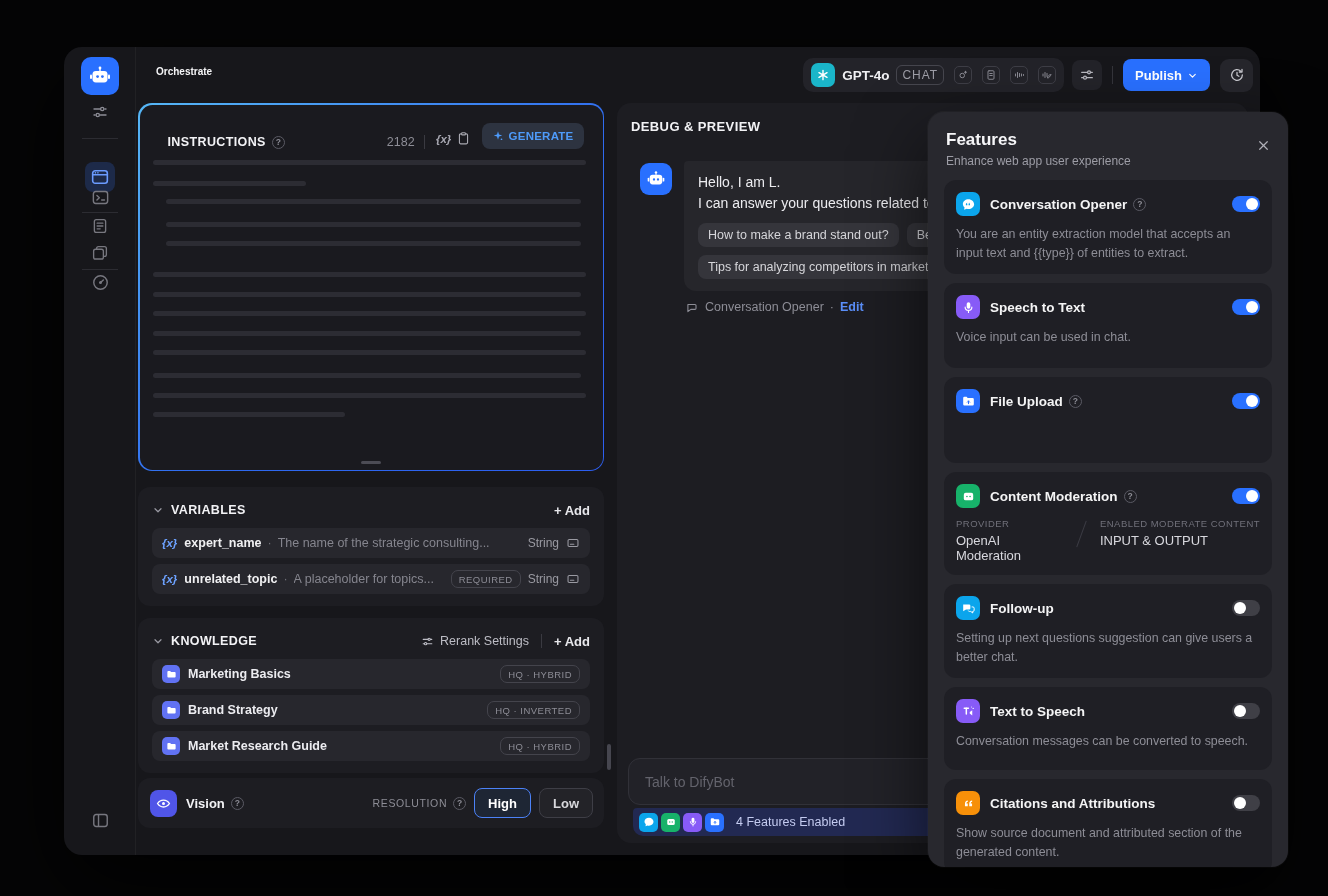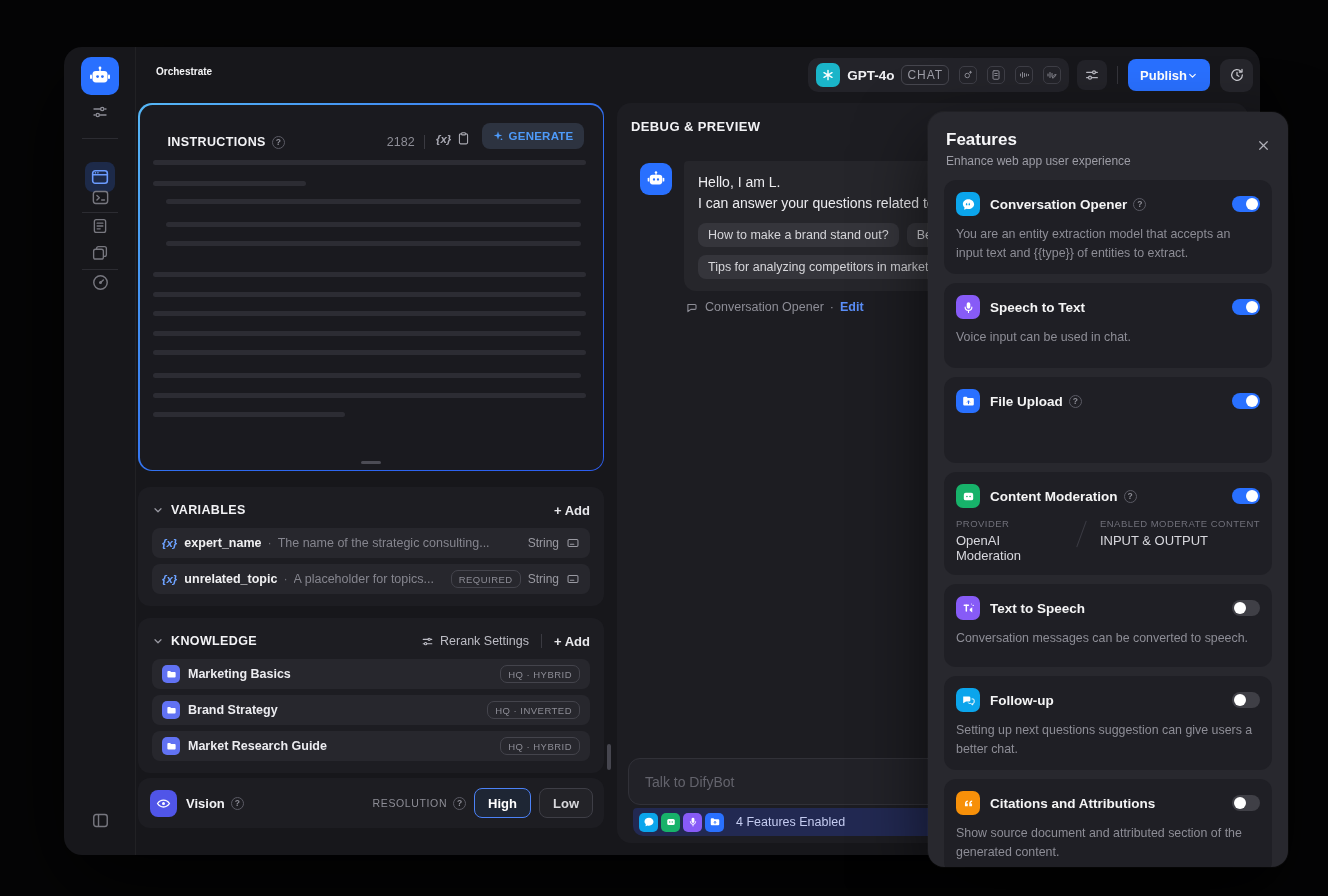--- a/index.html
+++ b/index.html
@@ -20,21 +20,21 @@
   
   .hd-title{position:absolute;left:92px;top:19px;font-size:10px;font-weight:700;color:#f5f5f7}
   .hd-right{position:absolute;right:7px;top:11px;display:flex;align-items:center}
   .model-pill{display:flex;align-items:center;gap:7px;background:#232329;border-radius:10px;padding:5px 8px;height:34px}
   .openai-sq{width:24px;height:24px;border-radius:7px;display:flex;align-items:center;justify-content:center}
   .model-name{font-size:13.5px;font-weight:700;color:#f0f0f3}
   .mode-badge{font-size:12px;letter-spacing:.08em;color:#9d9da6;border:1px solid #46464e;border-radius:6px;padding:2px 5px}
   .cap{width:18px;height:18px;border:1px solid #3e3e46;border-radius:5px;display:flex;align-items:center;justify-content:center;margin-left:3px}
   .tune-btn{width:30px;height:30px;border-radius:8px;background:#232329;display:flex;align-items:center;justify-content:center;margin-left:8px}
   .hd-div{width:1px;height:18px;background:#34343a;margin:0 10px}
-  .publish{display:flex;align-items:center;background:#2970ff;color:#fff;font-size:13px;font-weight:700;border-radius:8px;padding:0 12px;height:32px}
+  .publish{display:flex;align-items:center;gap:5px;background:#2970ff;color:#fff;font-size:13px;font-weight:700;border-radius:8px;padding:0 12px;height:32px}
   .hist-btn{width:33px;height:33px;border-radius:9px;background:#26262c;display:flex;align-items:center;justify-content:center;margin-left:10px}
 
   
   .instructions{position:absolute;left:74px;top:56px;width:466px;height:368px;border-radius:14px;padding:1.5px;background:linear-gradient(140deg,#56b7f6,#2f6bef 55%,#2c5ef0)}
   .ins-body{position:relative;width:100%;height:100%;background:#1a1a1f;border-radius:12.5px;overflow:hidden}
   .ins-head{position:absolute;left:14px;right:0;top:0;height:44px;display:flex;align-items:flex-end;padding:0 19px 0 14px}
   .ins-title{font-size:12.5px;font-weight:700;letter-spacing:.03em;color:#f2f2f5}
   .help{width:13px;height:13px;border:1.2px solid #5a5a64;border-radius:50%;color:#8d8d96;font-size:8.5px;font-weight:700;display:flex;align-items:center;justify-content:center;margin-left:6px;flex:none}
   .ins-count{margin-left:auto;font-size:12.5px;color:#8d8d96}
   .vdiv{width:1px;height:14px;background:#3a3a41;margin:0 9px}
@@ -574,51 +574,51 @@
         <div class="fval">OpenAI Moderation</div>
       </span>
       <span class="fslash"></span>
       <span>
         <div class="flabel">ENABLED MODERATE CONTENT</div>
         <div class="fval">INPUT &amp; OUTPUT</div>
       </span>
     </div>
   </div>
 
+  <div class="fcard mh4">
+    <div class="fc-head">
+      <span class="fc-ic" style="background: rgb(11, 165, 236);">
+        <svg width="15" height="15" viewBox="0 0 24 24">
+            <path d="M3.5 5.5h9.5a2 2 0 0 1 2 2v4a2 2 0 0 1-2 2H8l-4.5 3z" fill="#fff"></path>
+            <path d="M17 9.5h2a2 2 0 0 1 2 2v3.2a2 2 0 0 1-2 2h-.5l.4 2.5-3.4-2.5h-2a2 2 0 0 1-1.9-1.4" fill="none" stroke="#fff" stroke-width="1.6" stroke-linejoin="round"></path>
+          </svg>
+      </span>
+      <span class="fc-title">Follow-up</span>
+      <span class="tgl"></span>
+    </div>
+    <div class="fc-desc">Setting up next questions suggestion can give users a better chat.</div>
+  </div>
+
   <div class="fcard mh5">
     <div class="fc-head">
       <span class="fc-ic" style="background: rgb(135, 91, 247);">
         <svg width="15" height="15" viewBox="0 0 24 24">
             <rect x="4" y="5.5" width="9" height="2.4" rx="1.2" fill="#fff"></rect>
             <rect x="7.3" y="5.5" width="2.4" height="11.5" rx="1.2" fill="#fff"></rect>
             <path d="m14 12.8 4-3v8.4l-4-3z" fill="#fff"></path>
             <circle cx="19.5" cy="7" r="1.1" fill="#fff"></circle>
             <circle cx="17" cy="4.8" r=".8" fill="#fff"></circle>
           </svg>
       </span>
       <span class="fc-title">Text to Speech</span>
       <span class="tgl"></span>
     </div>
     <div class="fc-desc">Conversation messages can be converted to speech.</div>
   </div>
 
-  <div class="fcard mh4">
-    <div class="fc-head">
-      <span class="fc-ic" style="background: rgb(11, 165, 236);">
-        <svg width="15" height="15" viewBox="0 0 24 24">
-            <path d="M3.5 5.5h9.5a2 2 0 0 1 2 2v4a2 2 0 0 1-2 2H8l-4.5 3z" fill="#fff"></path>
-            <path d="M17 9.5h2a2 2 0 0 1 2 2v3.2a2 2 0 0 1-2 2h-.5l.4 2.5-3.4-2.5h-2a2 2 0 0 1-1.9-1.4" fill="none" stroke="#fff" stroke-width="1.6" stroke-linejoin="round"></path>
-          </svg>
-      </span>
-      <span class="fc-title">Follow-up</span>
-      <span class="tgl"></span>
-    </div>
-    <div class="fc-desc">Setting up next questions suggestion can give users a better chat.</div>
-  </div>
-
   <div class="fcard mh6">
     <div class="fc-head">
       <span class="fc-ic" style="background: rgb(247, 144, 9);">
         <svg width="15" height="15" viewBox="0 0 24 24" fill="#fff">
             <path d="M10.9 7.2C8 7.6 6.3 9.5 6.3 12.4V16.5h4.5v-4.5H8.6c.1-1.6 1-2.6 2.4-2.9zM17.8 7.2c-2.9.4-4.6 2.3-4.6 5.2v4.1h4.5v-4.5h-2.2c.1-1.6 1-2.6 2.4-2.9z"></path>
           </svg>
       </span>
       <span class="fc-title">Citations and Attributions</span>
       <span class="tgl"></span>
     </div>

